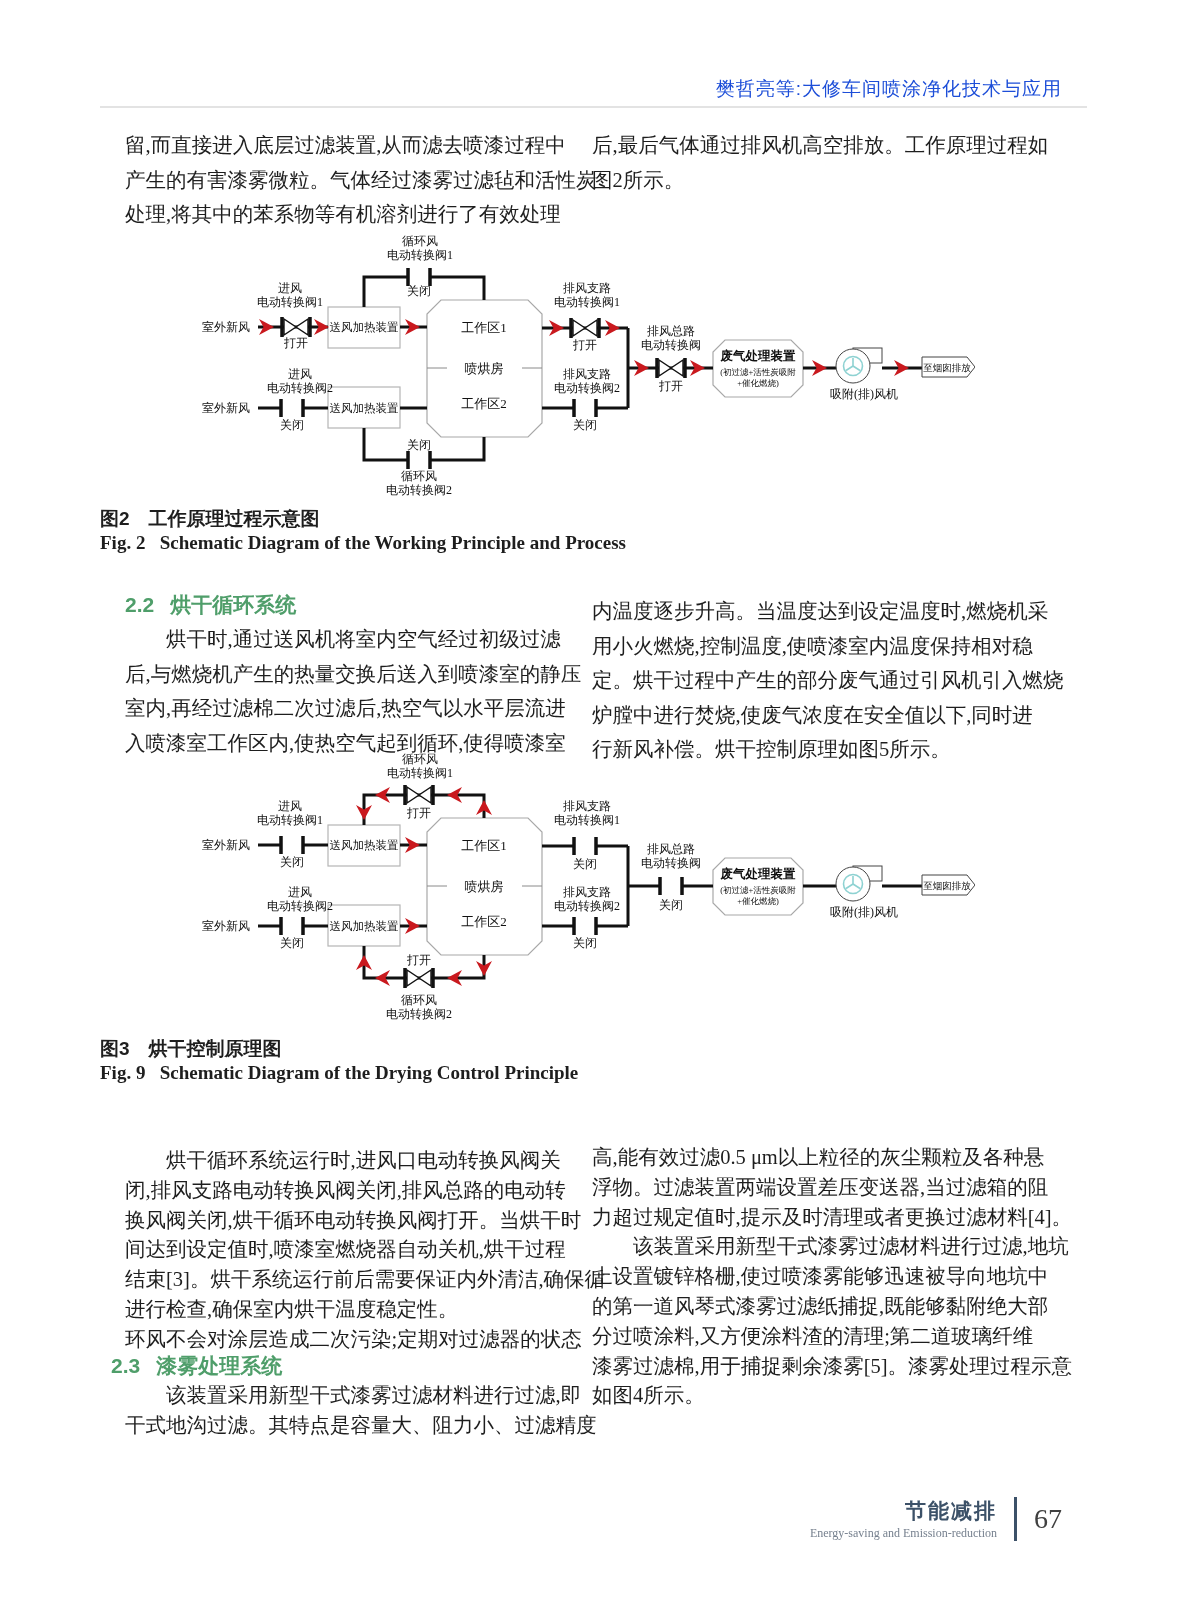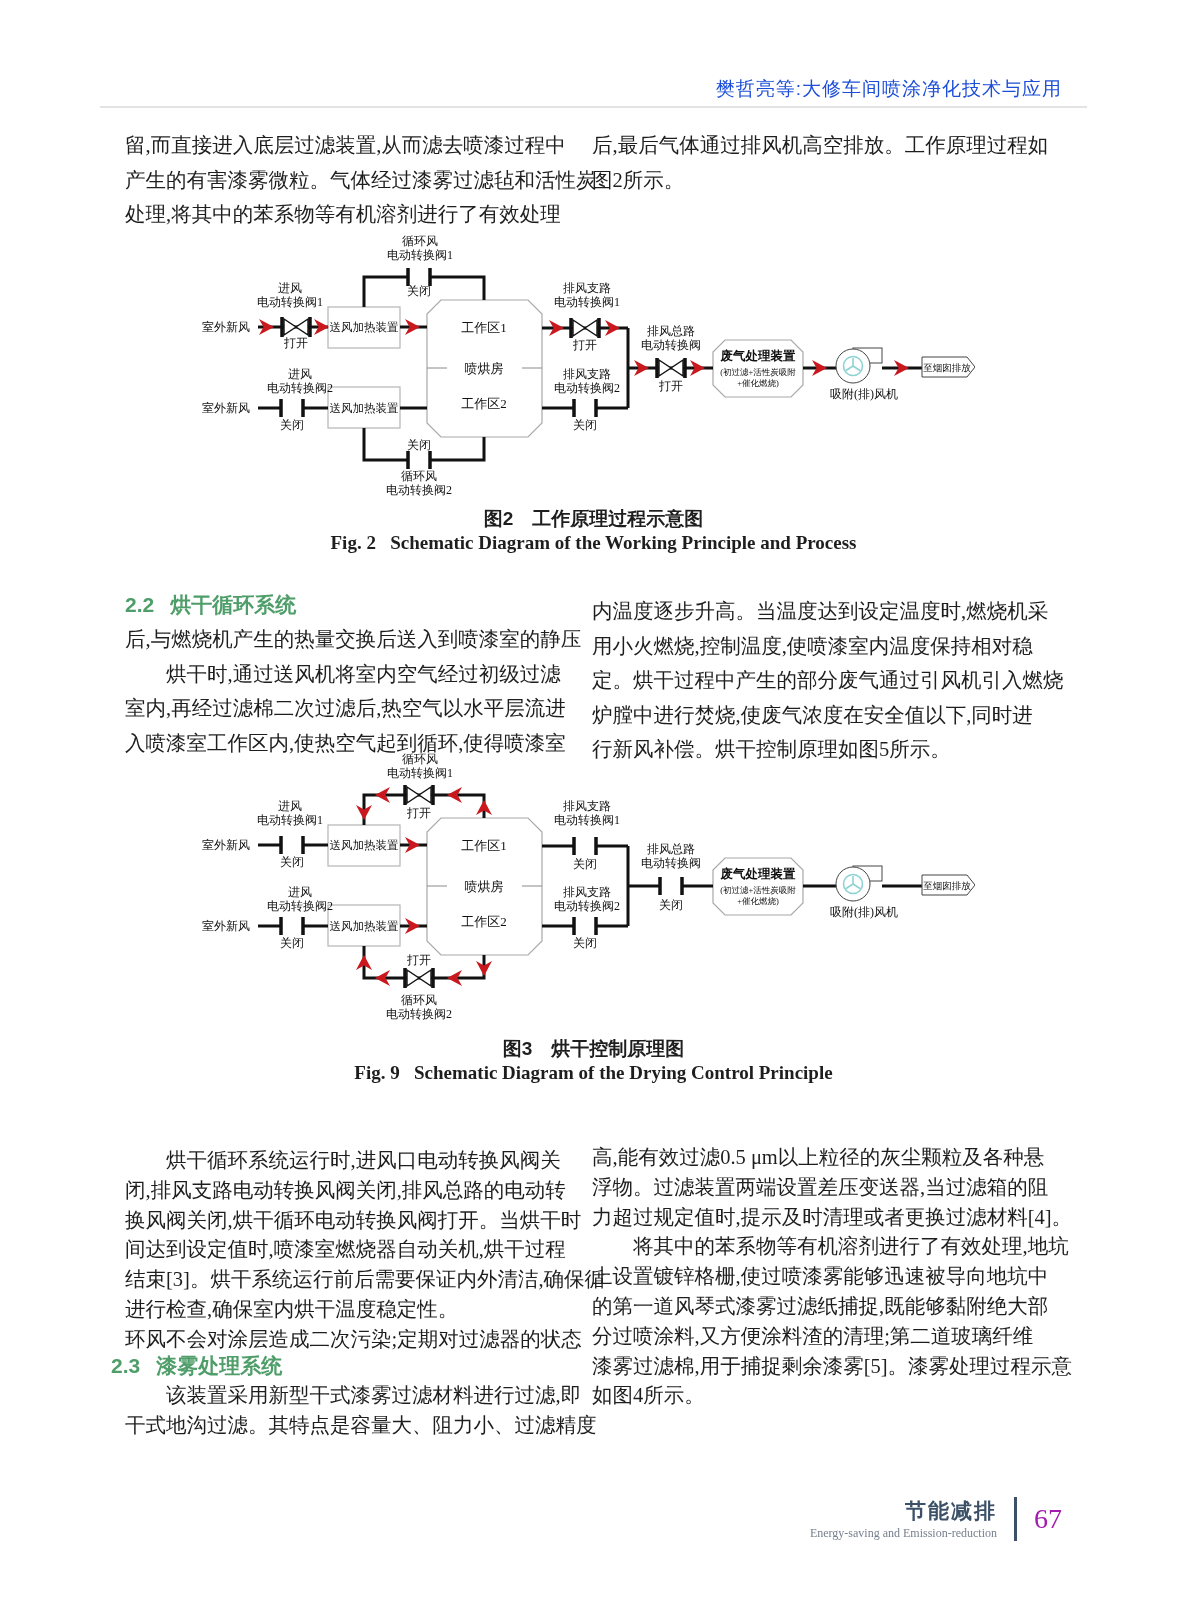--- a/index.html
+++ b/index.html
@@ -7,21 +7,21 @@
         font-family:"Liberation Serif",serif;color:#1e1e1e;overflow:hidden;}
   .rhead{position:absolute;left:100px;top:76px;width:962px;text-align:right;
          font-family:"Liberation Sans",sans-serif;font-size:19px;color:#1d4ed8;letter-spacing:1px;}
   .hrule{position:absolute;left:100px;top:106px;width:987px;height:2px;background:#e3e3e3;}
   .col{position:absolute;font-size:20.5px;}
   .tl{height:34.6px;line-height:34.6px;white-space:nowrap;}
   .tight .tl{height:29.8px;line-height:29.8px;}
   .sec-h{position:absolute;font-family:"Liberation Sans",sans-serif;font-weight:700;
          font-size:21px;color:#4f9e6a;white-space:nowrap;}
   .sec-t{margin-left:16px;}
-  .cap{position:absolute;left:100px;width:987px;text-align:center;white-space:pre;}
+  .cap{position:absolute;left:100px;width:987px;white-space:pre;}
   .cap-cn{font-family:"Liberation Sans",sans-serif;font-weight:700;font-size:19px;}
   .cap-en{font-family:"Liberation Serif",serif;font-weight:700;font-size:19px;}
   .diag{position:absolute;}
   .diag .ln{stroke:#111;stroke-width:3;fill:none;}
   .diag .bar{stroke:#111;stroke-width:3.5;fill:none;}
   .diag .thin{fill:#fff;stroke:#a8a8a8;stroke-width:1.2;}
   .diag .bx{fill:#fff;stroke:#b5b5b5;stroke-width:1.2;}
   .diag .dsh{stroke:#8a8a8a;stroke-width:1;fill:none;}
   .diag .vt{fill:#fff;stroke:#111;stroke-width:1.4;}
   .diag .chev{fill:#c9191e;}
@@ -31,21 +31,21 @@
   .diag text.s8{font-size:8.5px;}
   .diag text.s9{font-size:9.5px;}
   .diag text.bld{font-weight:700;font-size:12.5px;}
   .footer{position:absolute;left:760px;top:1497px;width:302px;display:flex;
           align-items:center;justify-content:flex-end;gap:17px;}
   .f-txt{text-align:right;}
   .f-cn{font-family:"Liberation Sans",sans-serif;font-weight:700;font-size:21px;
         color:#3c5168;letter-spacing:2px;}
   .f-en{font-family:Liberation Serif, serif;font-size:12px;color:#76808e;margin-top:1px;}
   .f-bar{width:3px;height:44px;background:#3c5168;}
-  .f-num{font-family:"Liberation Serif",serif;font-size:28px;color:#a21caf;}
+  .f-num{font-family:"Liberation Serif",serif;font-size:28px;color:#404040;}
 </style>
 </head>
 <body>
 
 <div class="page">
 
   <div class="rhead">樊哲亮等:大修车间喷涂净化技术与应用</div>
   <div class="hrule"></div>
 
   <div class="col" style="left:125px;top:128px;width:460px;">
@@ -135,22 +135,22 @@
     <text x="762" y="143" class="s9">至烟囱排放</text>
   </svg>
 
   <div class="cap cap-cn" style="top:506px;">图2　工作原理过程示意图</div>
   <div class="cap cap-en" style="top:532px;">Fig. 2   Schematic Diagram of the Working Principle and Process</div>
 
   <div class="sec-h" style="left:125px;top:591px;">
     <span>2.2</span><span class="sec-t">烘干循环系统</span>
   </div>
   <div class="col" style="left:125px;top:622px;width:460px;">
+      <div class="tl">　　烘干时,通过送风机将室内空气经过初级过滤</div>
       <div class="tl">后,与燃烧机产生的热量交换后送入到喷漆室的静压</div>
-      <div class="tl">　　烘干时,通过送风机将室内空气经过初级过滤</div>
       <div class="tl">室内,再经过滤棉二次过滤后,热空气以水平层流进</div>
       <div class="tl">入喷漆室工作区内,使热空气起到循环,使得喷漆室</div>
     </div>
   <div class="col" style="left:592px;top:594px;width:472px;">
       <div class="tl">内温度逐步升高。当温度达到设定温度时,燃烧机采</div>
       <div class="tl">用小火燃烧,控制温度,使喷漆室内温度保持相对稳</div>
       <div class="tl">定。烘干过程中产生的部分废气通过引风机引入燃烧</div>
       <div class="tl">炉膛中进行焚烧,使废气浓度在安全值以下,同时进</div>
       <div class="tl">行新风补偿。烘干控制原理如图5所示。</div>
     </div>
@@ -246,21 +246,21 @@
     <span>2.3</span><span class="sec-t">漆雾处理系统</span>
   </div>
   <div class="col tight" style="left:125px;top:1381px;width:460px;">
       <div class="tl">　　该装置采用新型干式漆雾过滤材料进行过滤,即</div>
       <div class="tl">干式地沟过滤。其特点是容量大、阻力小、过滤精度</div>
     </div>
   <div class="col tight" style="left:592px;top:1143px;width:472px;">
       <div class="tl">高,能有效过滤0.5 μm以上粒径的灰尘颗粒及各种悬</div>
       <div class="tl">浮物。过滤装置两端设置差压变送器,当过滤箱的阻</div>
       <div class="tl">力超过规定值时,提示及时清理或者更换过滤材料[4]。</div>
-      <div class="tl">　　将其中的苯系物等有机溶剂进行了有效处理,地坑</div>
+      <div class="tl">　　该装置采用新型干式漆雾过滤材料进行过滤,地坑</div>
       <div class="tl">上设置镀锌格栅,使过喷漆雾能够迅速被导向地坑中</div>
       <div class="tl">的第一道风琴式漆雾过滤纸捕捉,既能够黏附绝大部</div>
       <div class="tl">分过喷涂料,又方便涂料渣的清理;第二道玻璃纤维</div>
       <div class="tl">漆雾过滤棉,用于捕捉剩余漆雾[5]。漆雾处理过程示意</div>
       <div class="tl">如图4所示。</div>
     </div>
 
   <div class="footer">
     <div class="f-txt">
       <div class="f-cn">节能减排</div>

